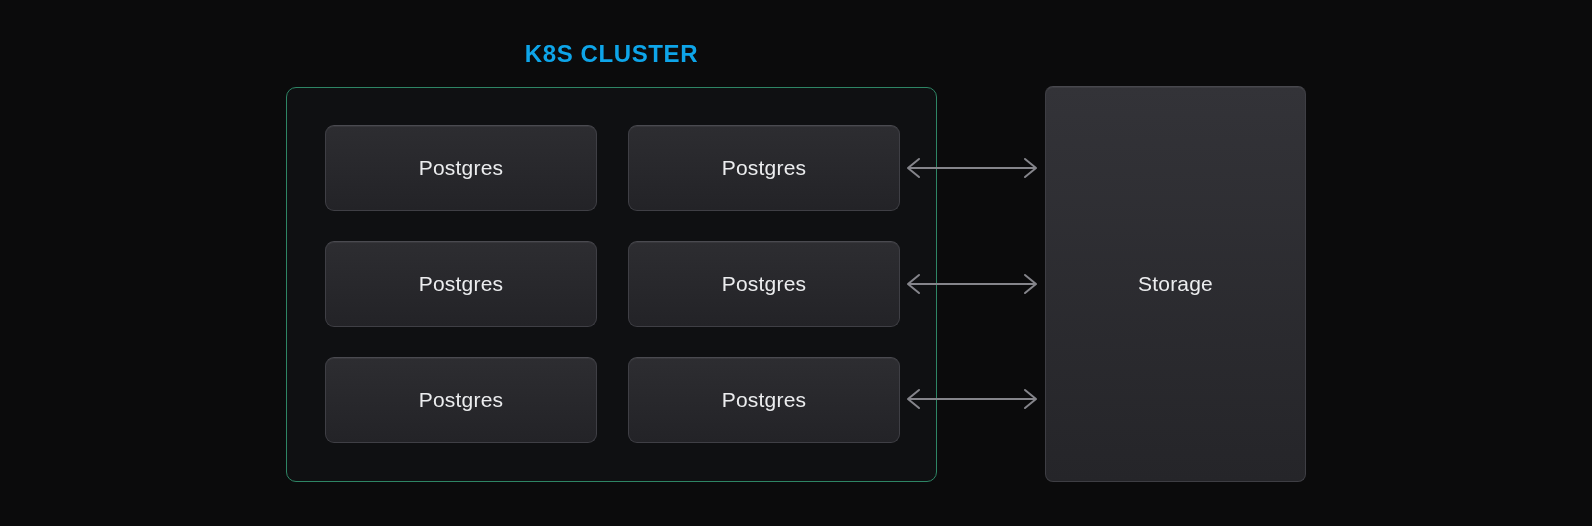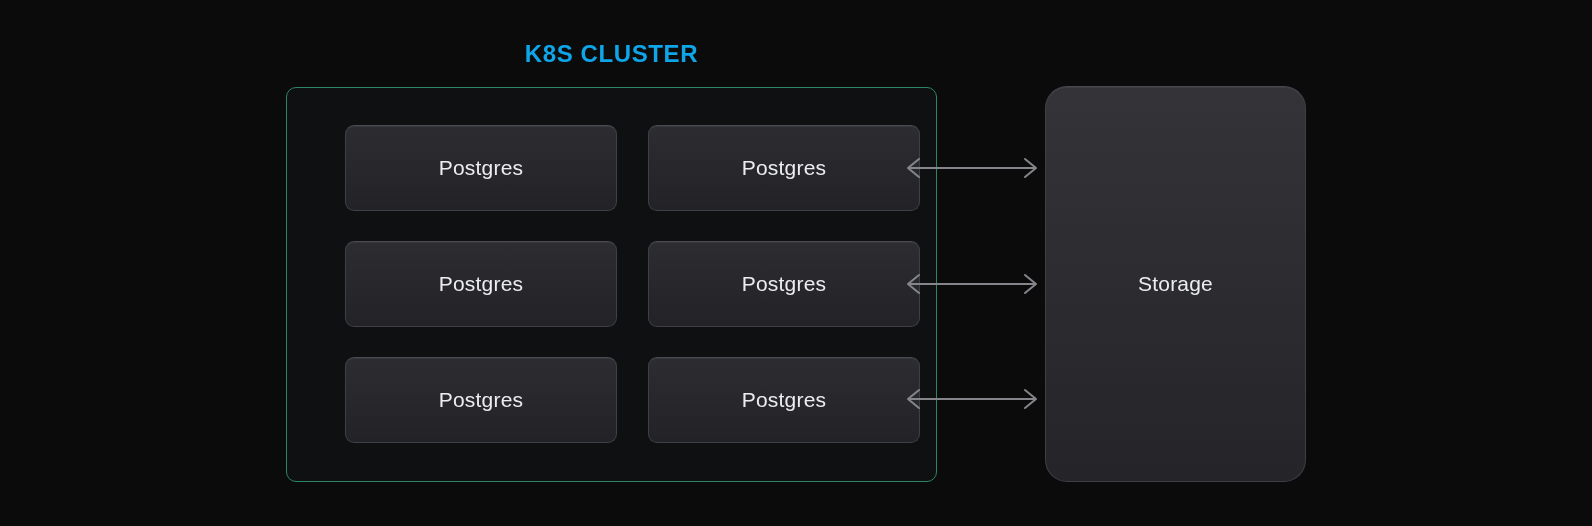--- a/index.html
+++ b/index.html
@@ -35,21 +35,21 @@
     height: 395px;
     box-sizing: border-box;
     border: 1px solid #2e8565;
     border-radius: 10px;
     background: #0f1012;
     display: grid;
     grid-template-columns: 272px 272px;
     grid-template-rows: 86px 86px 86px;
     column-gap: 31px;
     row-gap: 30px;
-    padding: 37px 58px;
+    padding: 37px 38px;
   }
   .node {
     box-sizing: border-box;
     border: 1px solid #3f3f45;
     border-top-color: #4a4a50;
     border-radius: 9px;
     background: linear-gradient(180deg, #2d2d31 0%, #232327 100%);
     box-shadow: inset 0 1px 0 rgba(255,255,255,0.05);
     display: flex;
     align-items: center;
@@ -60,21 +60,21 @@
   }
   .storage-box {
     position: absolute;
     left: 1045px;
     top: 86px;
     width: 261px;
     height: 396px;
     box-sizing: border-box;
     border: 1px solid #3e3e44;
     border-top-color: #48484e;
-    border-radius: 22px;
+    border-radius: 8px;
     background: linear-gradient(180deg, #333338 0%, #252529 100%);
     box-shadow: inset 0 1px 0 rgba(255,255,255,0.05);
     display: flex;
     align-items: center;
     justify-content: center;
     color: #ecedef;
     font-size: 21px;
     letter-spacing: 0.2px;
   }
   .arrow {

